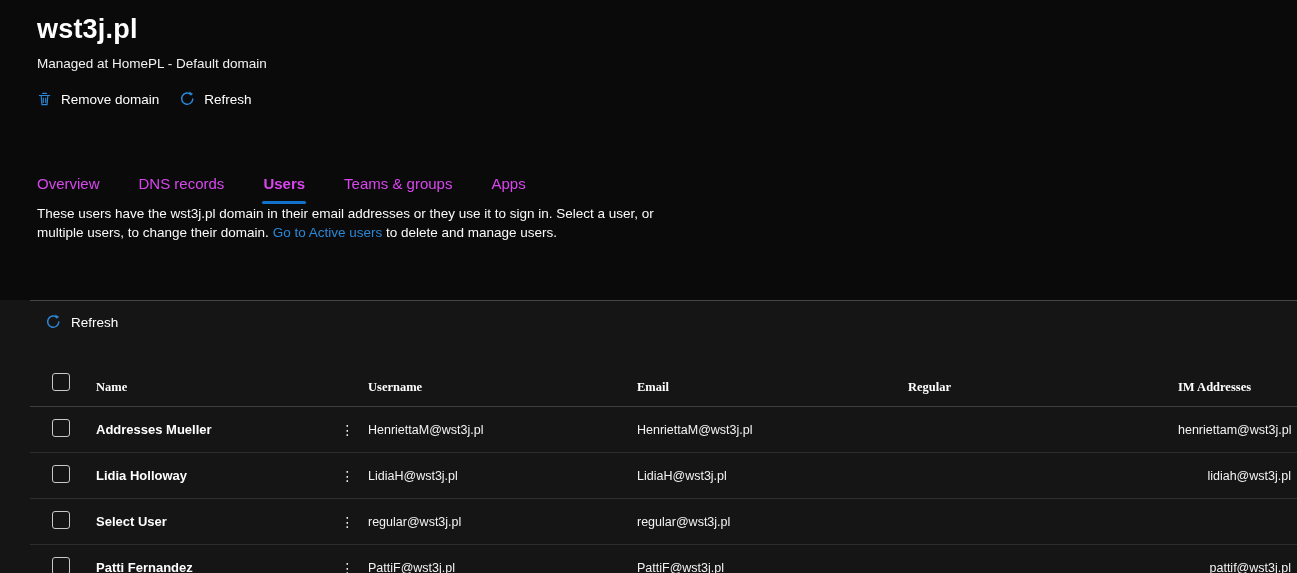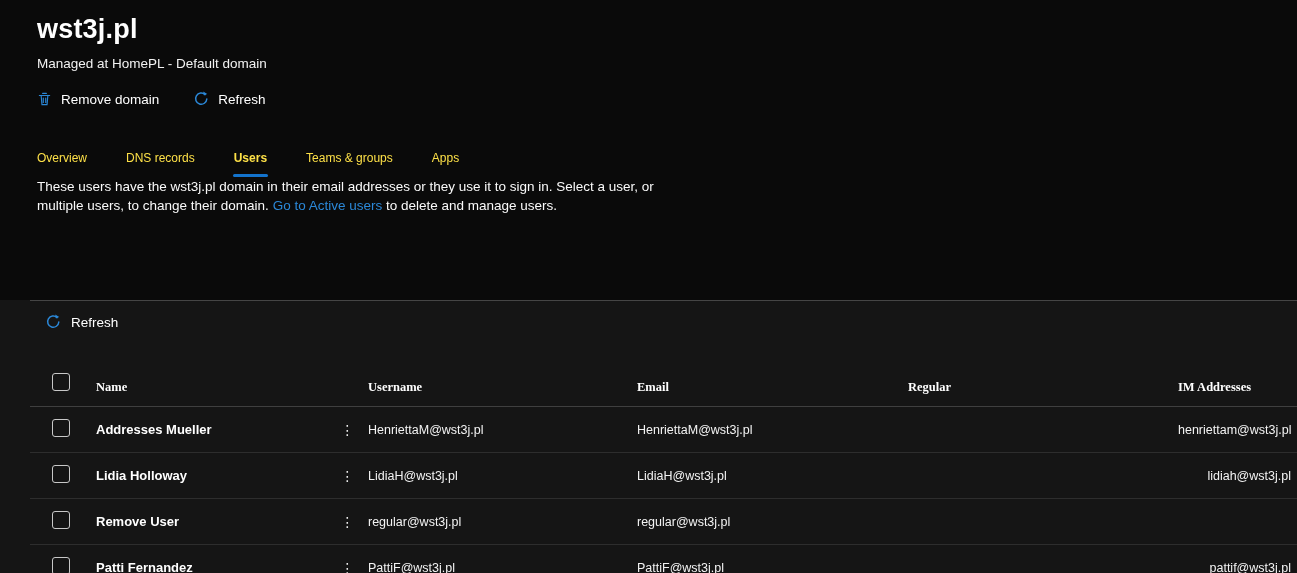--- a/index.html
+++ b/index.html
@@ -7,26 +7,26 @@
   body {
     background:var(--page-bg,#0a0a0a);
     color:#fff;
     font-family:"Liberation Sans","DejaVu Sans",sans-serif;
     -webkit-font-smoothing:antialiased;
   }
   .header-area { padding:14px 0 0 37px; }
   .page-title { font-size:27px; font-weight:bold; letter-spacing:.2px; }
   .subtitle { margin-top:11px; font-size:13.5px; color:#f2f2f2; }
 
-  .command-bar { margin-top:20px; display:flex; align-items:center; gap:34px; }
+  .command-bar { margin-top:20px; display:flex; align-items:center; gap:20px; }
   .cmd-btn { display:flex; align-items:center; gap:9px; cursor:pointer; background:none; border:none; color:#fff; font-size:13.5px; font-family:inherit; padding:0; }
   .cmd-btn svg { display:block; }
 
   .tabs { margin-top:44px; display:flex; gap:39px; }
-  .tab { position:relative; font-size:12px; color:#fde047; cursor:pointer; padding-bottom:12px; }
+  .tab { position:relative; font-size:15px; color:#d946ef; cursor:pointer; padding-bottom:12px;margin-top:24px; }
   .tab.active { font-weight:bold; }
   .tab.active::after {
     content:""; position:absolute; left:-1px; right:-1px; bottom:0;
     height:3px; border-radius:2px; background:var(--underline,#1373cc);
   }
 
   .description { font-size:13.5px; line-height:19px; max-width:632px; color:#fafafa; }
   .description a { color:var(--accent,#2b88d8); text-decoration:none; cursor:pointer; }
 
   .panel {
@@ -150,21 +150,21 @@
       <div class="cell-mail">LidiaH@wst3j.pl</div>
       <div class="cell-mail">LidiaH@wst3j.pl</div>
       <div class="cell-mail"></div>
       <div class="cell-im">lidiah@wst3j.pl</div>
     </div>
 
     <div class="grid-row row">
       <div class="cell-check">
         <span class="checkbox"></span>
       </div>
-      <div class="cell-name">Remove User</div>
+      <div class="cell-name">Select User</div>
       <div class="cell-menu">
         <span class="menu-dots">⋮</span>
       </div>
       <div class="cell-mail">regular@wst3j.pl</div>
       <div class="cell-mail">regular@wst3j.pl</div>
       <div class="cell-mail"></div>
       <div class="cell-im"></div>
     </div>
 
     <div class="grid-row row">

